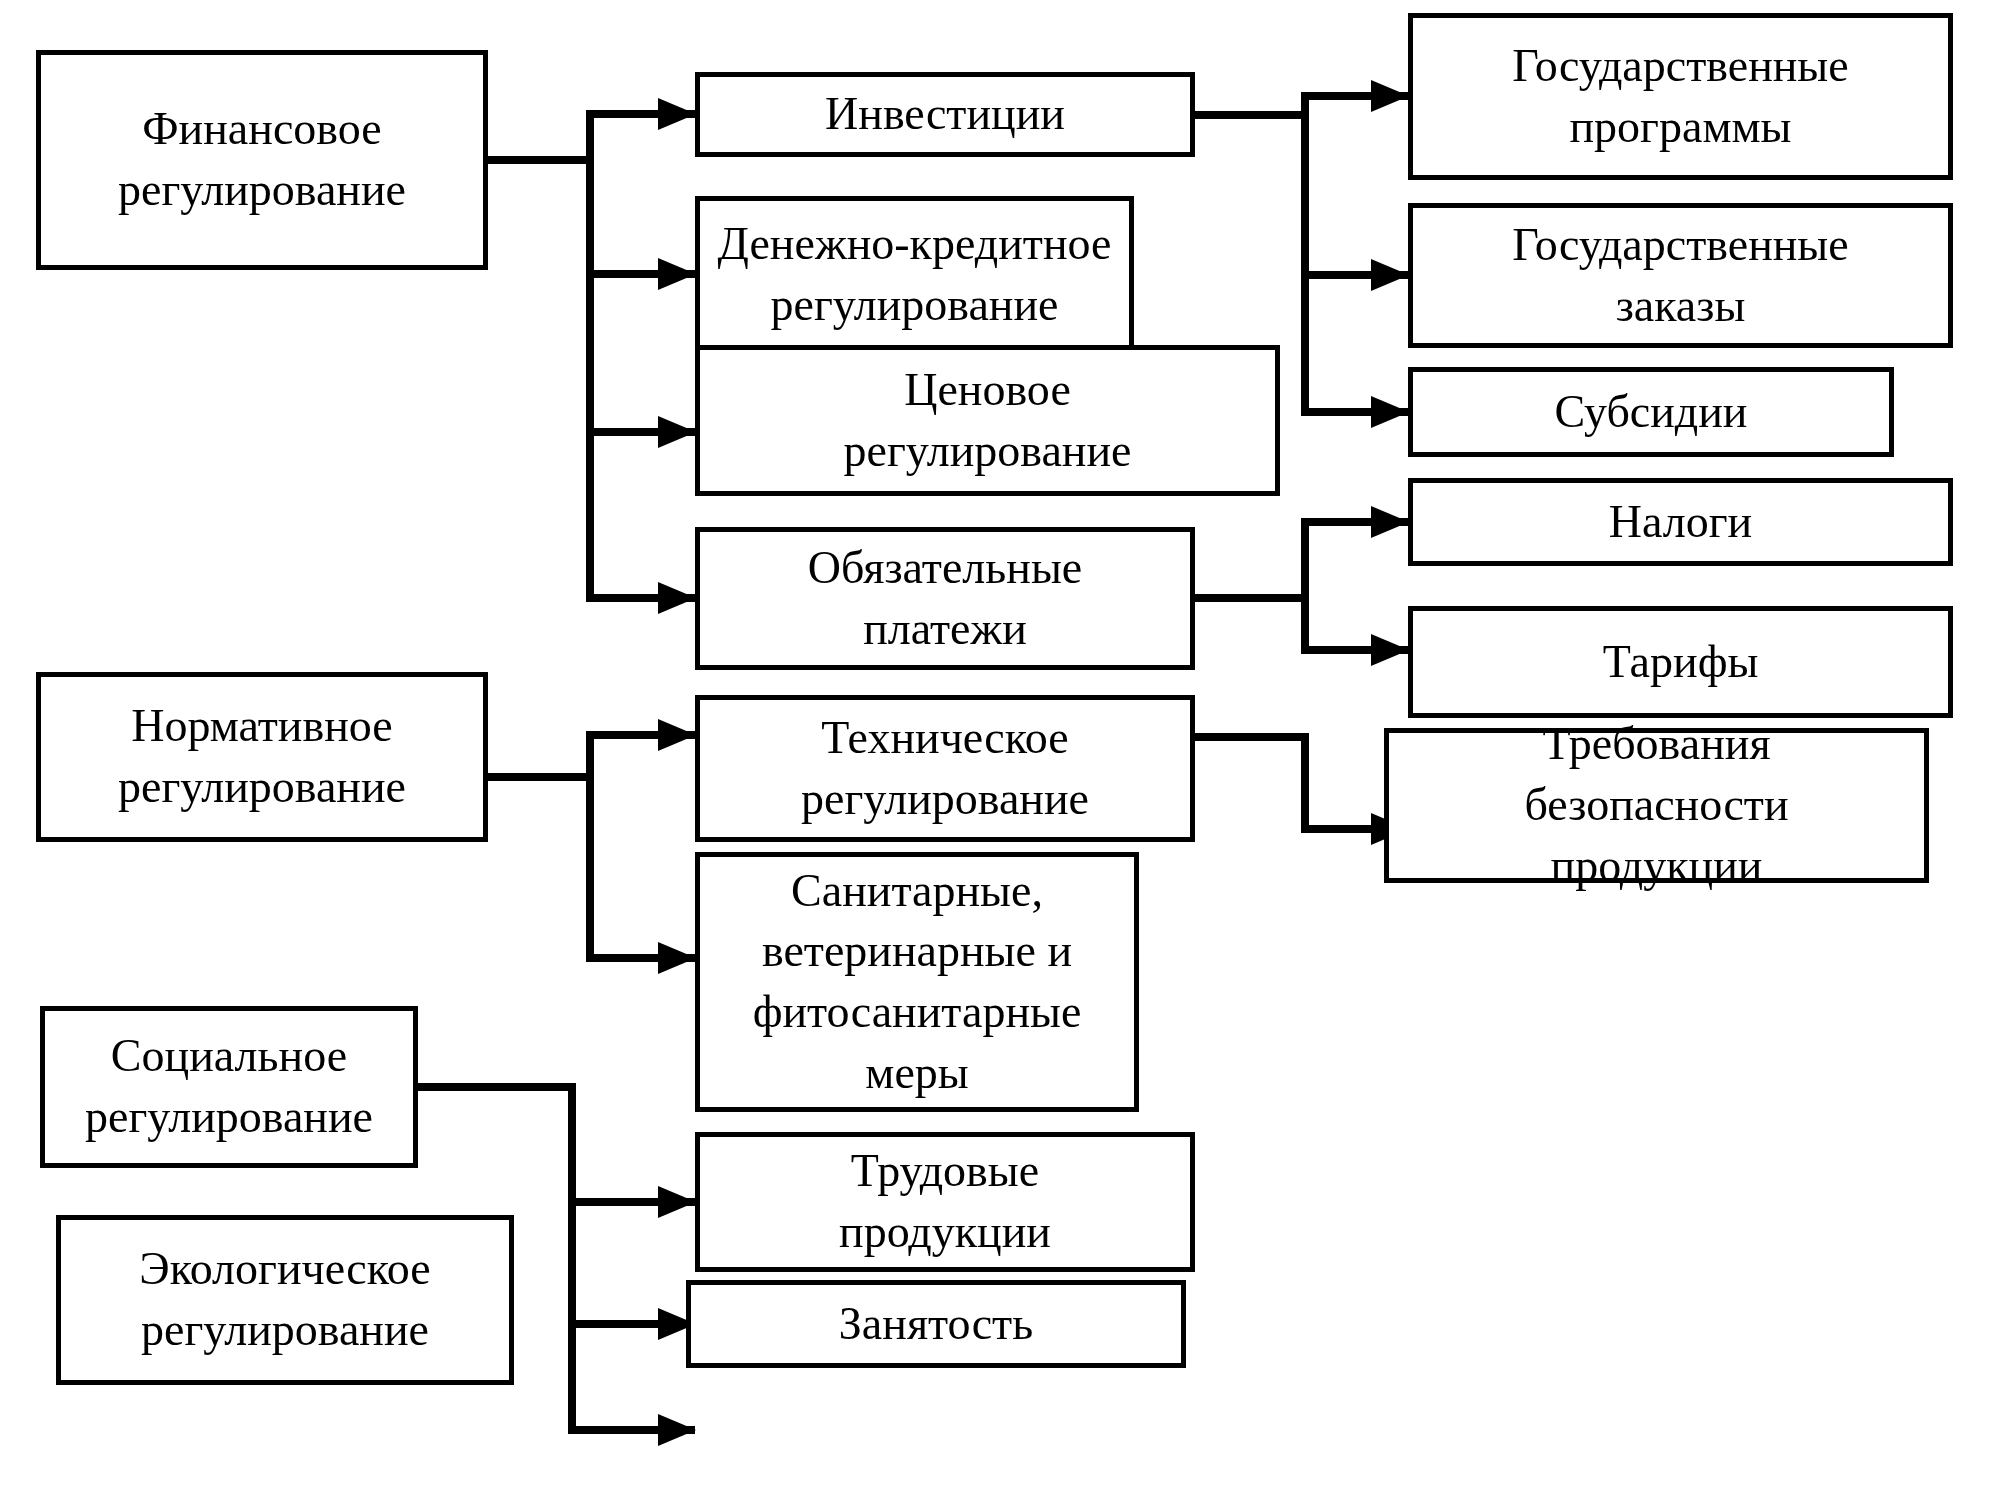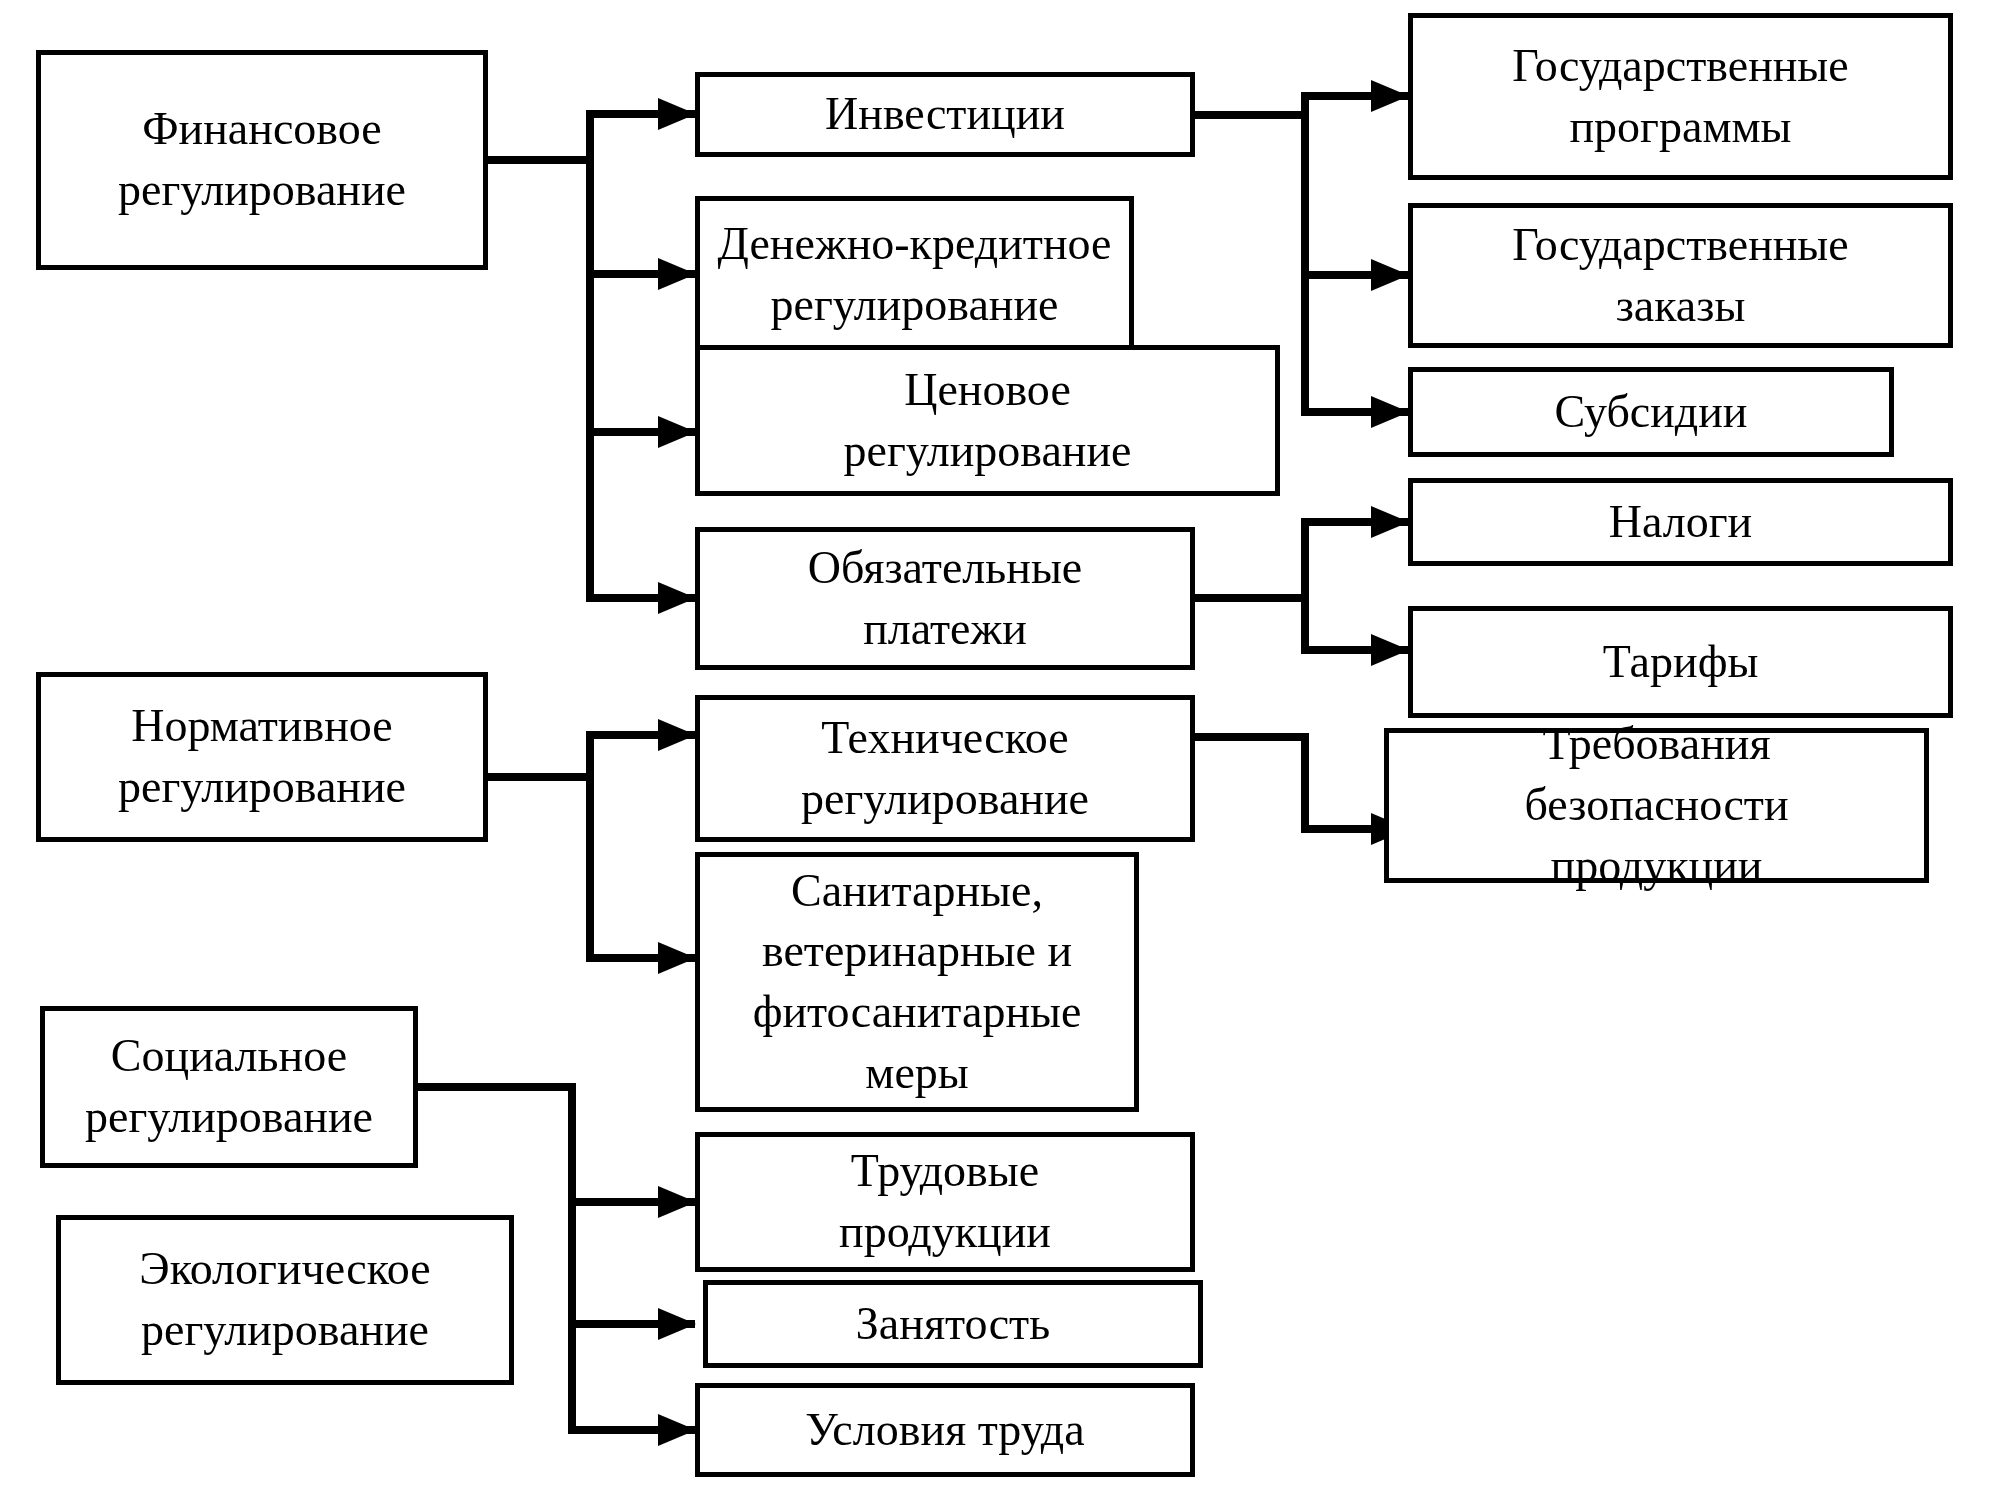--- a/index.html
+++ b/index.html
@@ -130,23 +130,22 @@
 регулирование</div>
 
   <div class="node" style="left:695px;top:852px;width:444px;height:260px">Санитарные,
 ветеринарные и
 фитосанитарные
 меры</div>
 
   <div class="node" style="left:695px;top:1132px;width:500px;height:140px">Трудовые
 продукции</div>
 
-  <div class="node" style="left:703px;top:1280px;width:500px;height:88px">Занятость</div>
+  <div class="node" style="left:686px;top:1280px;width:500px;height:88px">Занятость</div>
 
-  <div class="node" style="left:695px;top:1383px;width:500px;height:94px">Условия труда</div>
 
   <div class="node" style="left:1408px;top:13px;width:545px;height:167px">Государственные
 программы</div>
 
   <div class="node" style="left:1408px;top:203px;width:545px;height:145px">Государственные
 заказы</div>
 
   <div class="node" style="left:1408px;top:367px;width:486px;height:90px">Субсидии</div>
 
   <div class="node" style="left:1408px;top:478px;width:545px;height:88px">Налоги</div>

